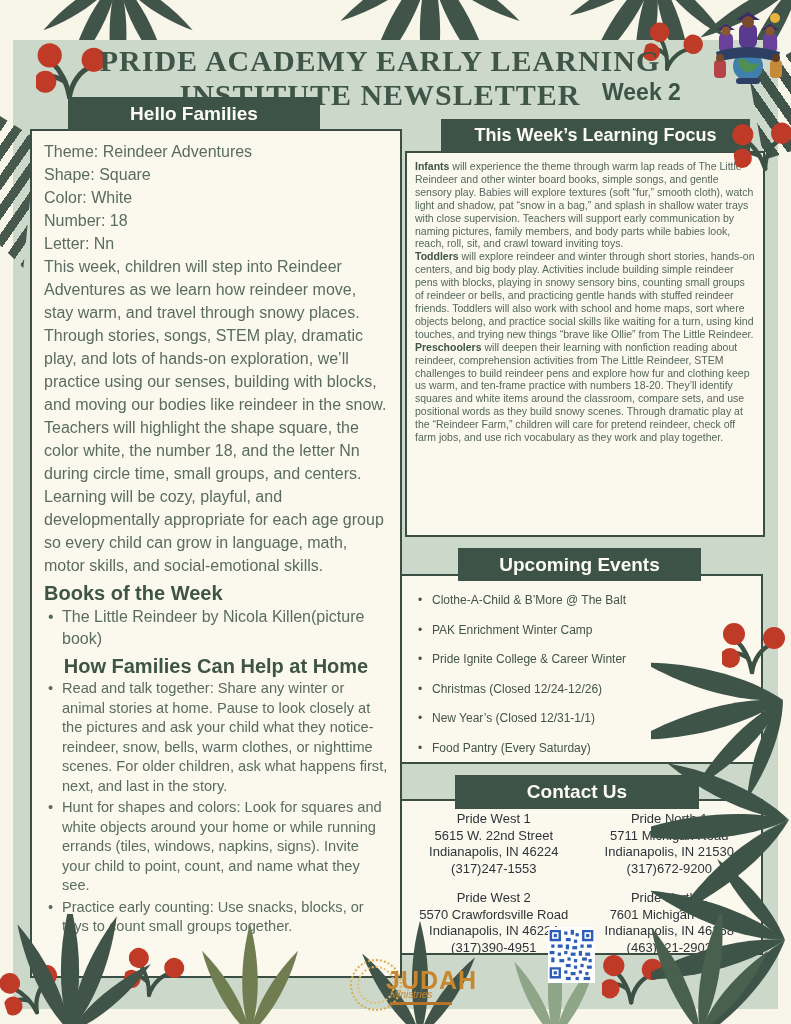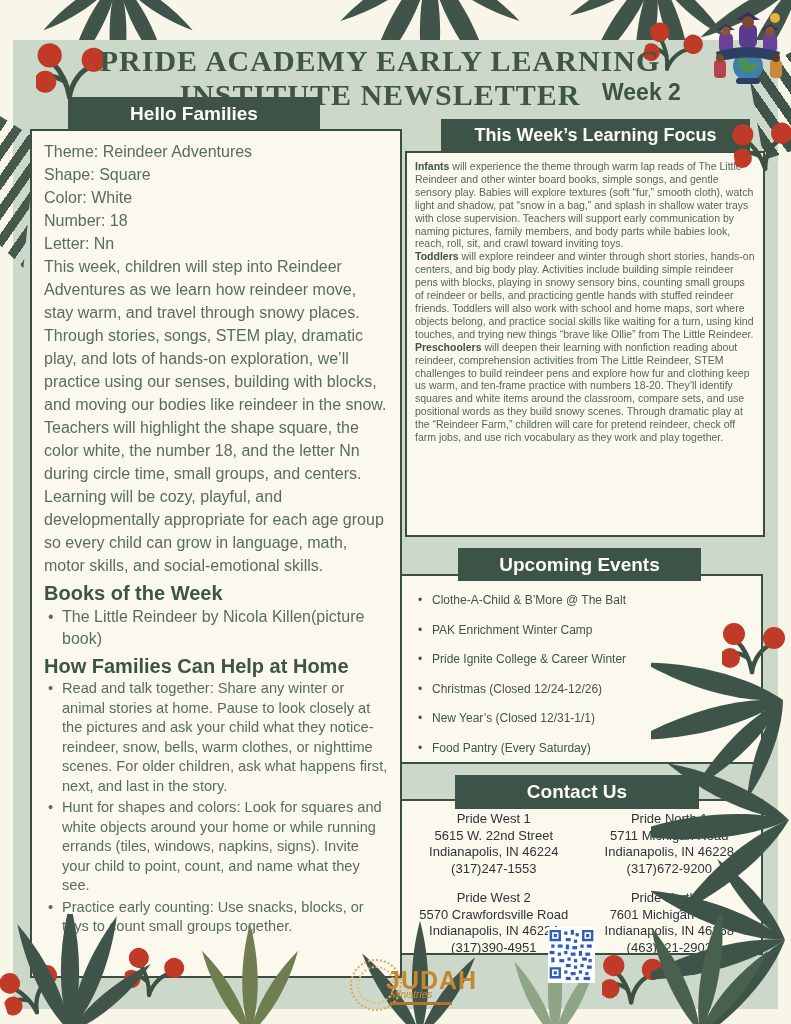--- a/index.html
+++ b/index.html
@@ -30,21 +30,21 @@
 
   
   .hello-hdr{ left:68px; top:97px; width:252px; height:33px; font-size:19px; }
   .left-box{ left:30px; top:129px; width:372px; height:849px; padding:9px 12px 0 12px;
     color:#5a6c61; font-size:16px; line-height:23px; }
   .left-box h3{ color:#3e5446; font-size:20px; line-height:26px; margin-top:3px; }
   ul.plain{ list-style:none; }
   ul.plain li{ position:relative; padding-left:18px; }
   ul.plain li::before{ content:"•"; position:absolute; left:4px; }
   .books li{ font-size:16px; line-height:22px; margin-bottom:3px; }
-  .help-hdr{ margin-top:20px; }
+  .help-hdr{ margin-top:20px;text-align:center; }
   .help li{ font-size:14.6px; line-height:19.5px; margin-bottom:2px; }
 
   
   .lf-hdr{ left:428px; top:119px; width:309px; height:33px; font-size:18px;margin-left:13px; }
   .lf-box{ left:405px; top:151px; width:360px; height:386px; padding:7px 8px;
     color:#54675c; font-size:10.5px; line-height:12.9px; }
   .lf-box b{ color:#3e5446; }
 
   .ev-hdr{ left:458px; top:548px; width:243px; height:33px; font-size:19px; }
   .ev-box{ left:400px; top:574px; width:363px; height:190px; padding:16px 10px 0 12px; }
@@ -262,21 +262,21 @@
   <div class="box ct-box">
     <div class="loc">
       <div>Pride West 1</div>
       <div>5615 W. 22nd Street</div>
       <div>Indianapolis, IN 46224</div>
       <div>(317)247-1553</div>
     </div>
     <div class="loc">
       <div>Pride North 1</div>
       <div>5711 Michigan Road</div>
-      <div>Indianapolis, IN 46228</div>
+      <div>Indianapolis, IN 21530</div>
       <div>(317)672-9200</div>
     </div>
     <div class="loc">
       <div>Pride West 2</div>
       <div>5570 Crawfordsville Road</div>
       <div>Indianapolis, IN 46224</div>
       <div>(317)390-4951</div>
     </div>
     <div class="loc">
       <div>Pride North 2</div>

